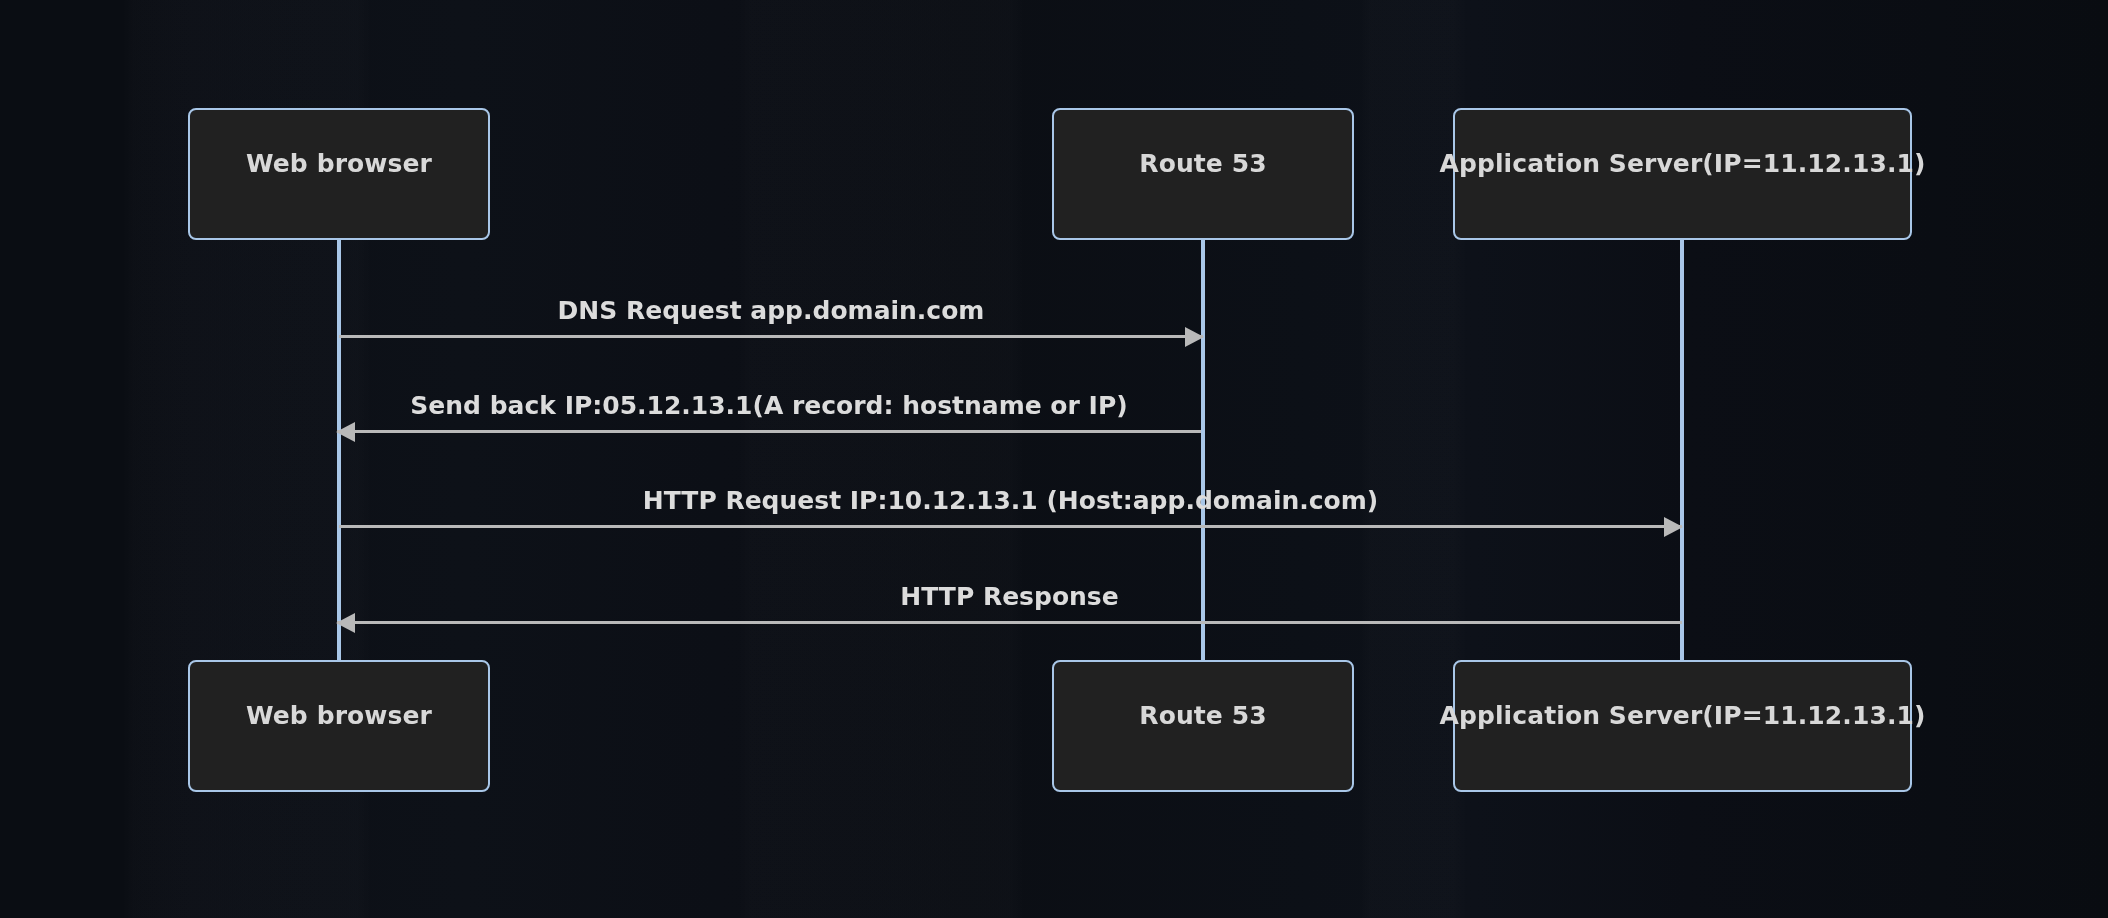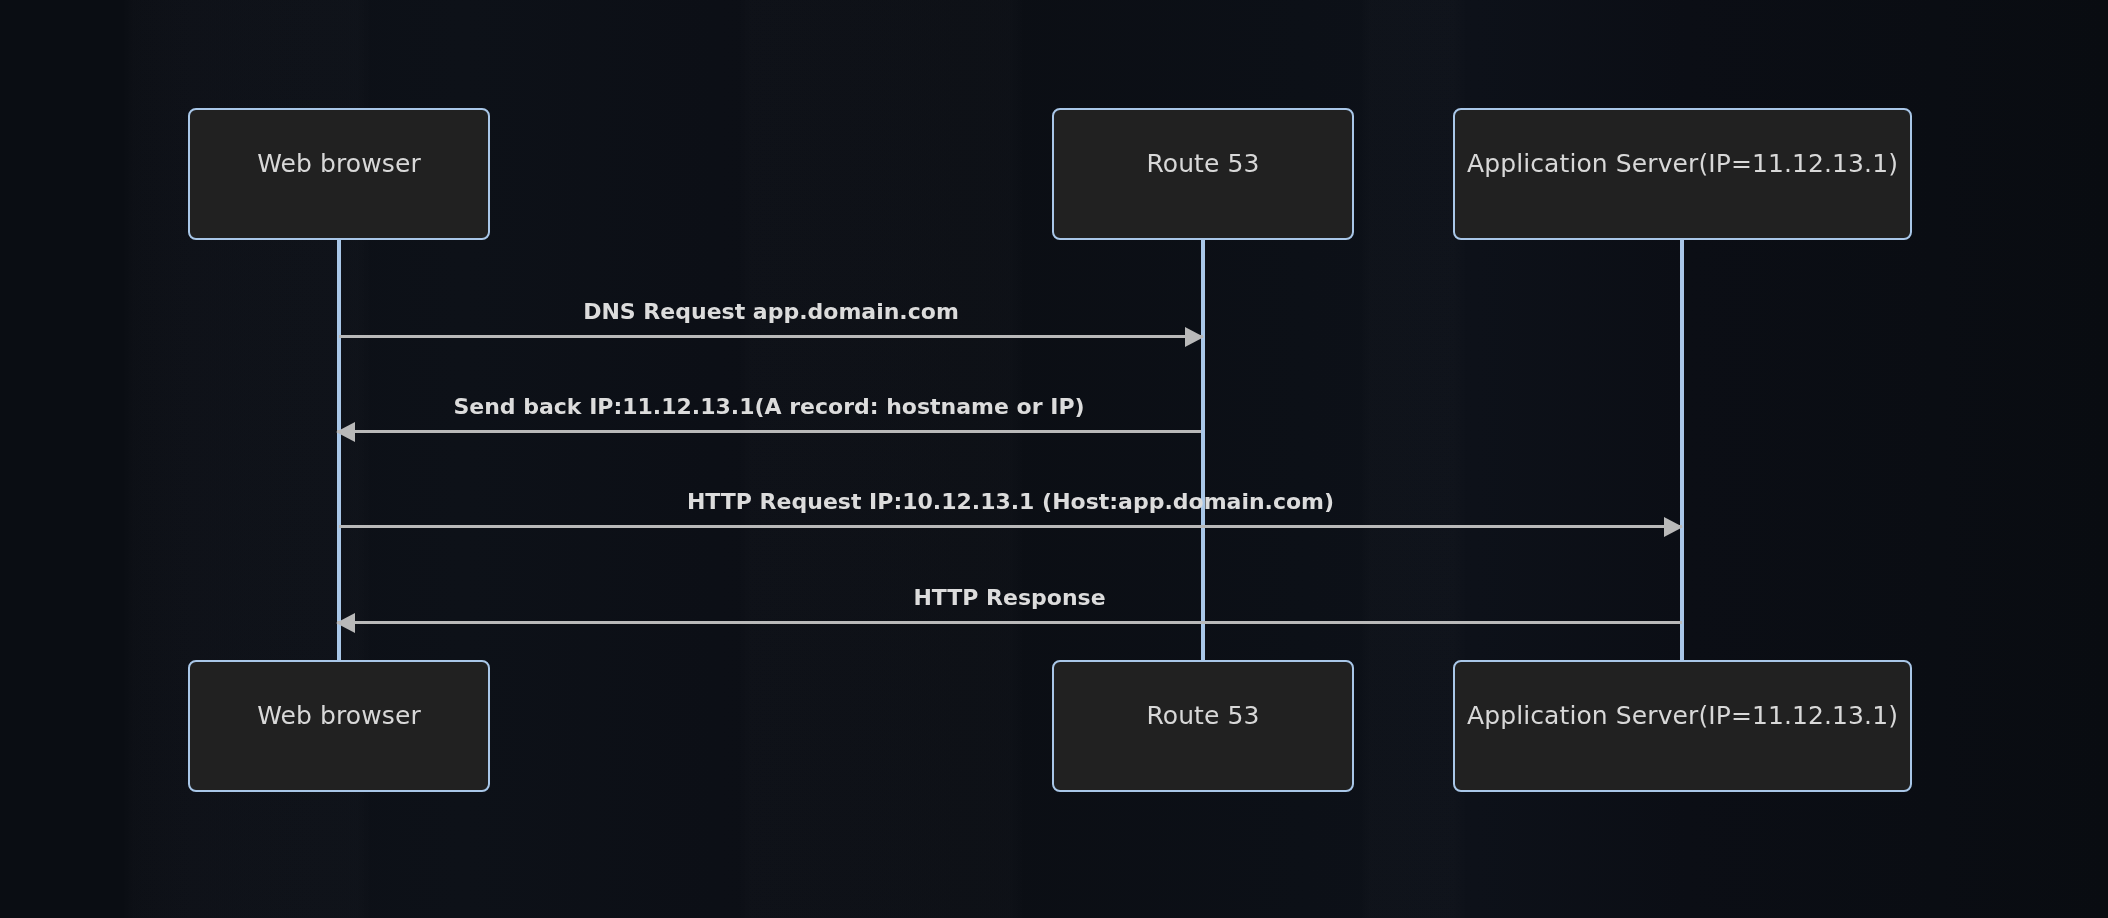--- a/index.html
+++ b/index.html
@@ -68,20 +68,21 @@
   .participant-box {
     position: absolute;
     box-sizing: border-box;
     background: #212121;
     border: 2px solid #a9c7e8;
     border-radius: 8px;
     display: flex;
     align-items: center;
     justify-content: center;
     z-index: 3;
+    font-weight: bold;
   }
   .participant-label {
     color: #d8d8d8;
     font-size: 25px;
     line-height: 1;
     white-space: nowrap;
     letter-spacing: 0.1px;
     position: relative;
     top: -11px;
   }
@@ -115,21 +116,21 @@
   .arrow-head.left {
     left: -1px;
     border-right: 19px solid #b9b9b9;
   }
   .message-label {
     position: absolute;
     bottom: 12px;
     width: 100%;
     text-align: center;
     color: #dcdcdc;
-    font-size: 22px;
+    font-size: 25px;
     line-height: 1;
     white-space: nowrap;
     font-weight: 600;
     z-index: 4;
   }
 </style>
 </head>
 <body>
 
 <div id="diagram-canvas">
@@ -154,21 +155,21 @@
     <span class="participant-label">Application Server(IP=11.12.13.1)</span>
   </div>
 
   <div class="message" style="left:339px; top:335px; width:864px;">
     <div class="message-label">DNS Request app.domain.com</div>
     <div class="message-line"></div>
     <div class="arrow-head right"></div>
   </div>
 
   <div class="message" style="left:337px; top:430px; width:864px;">
-    <div class="message-label">Send back IP:11.12.13.1(A record: hostname or IP)</div>
+    <div class="message-label">Send back IP:05.12.13.1(A record: hostname or IP)</div>
     <div class="message-line"></div>
     <div class="arrow-head left"></div>
   </div>
 
   <div class="message" style="left:339px; top:525px; width:1343px;">
     <div class="message-label">HTTP Request IP:10.12.13.1 (Host:app.domain.com)</div>
     <div class="message-line"></div>
     <div class="arrow-head right"></div>
   </div>
 

